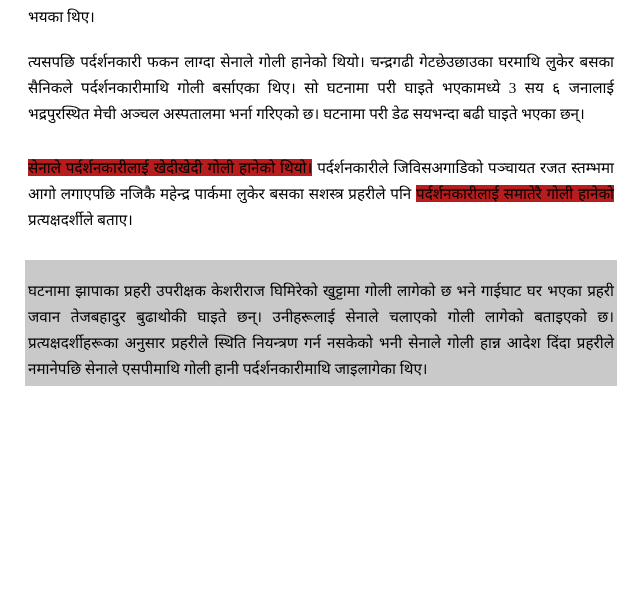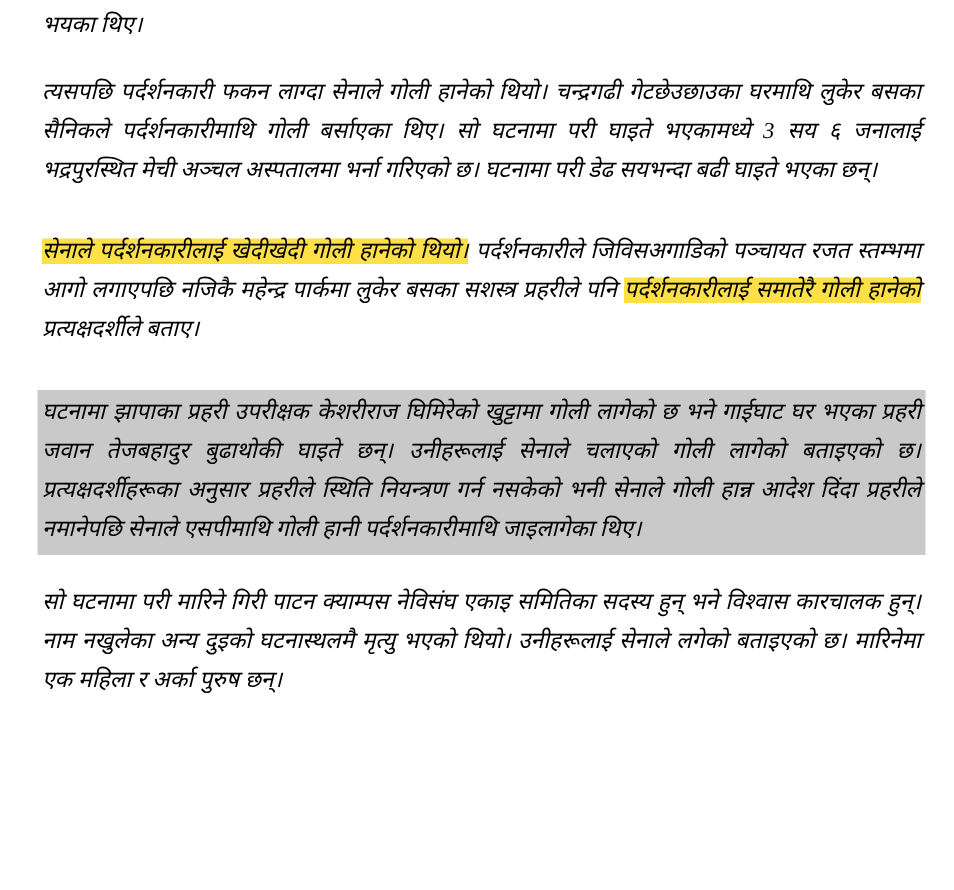--- a/index.html
+++ b/index.html
@@ -21,36 +21,35 @@
     box-sizing: border-box;
     padding: 4px 22px 0 28px;
   }
   .para {
     margin: 0 0 13px 0;
     font-size: 15.2px;
     line-height: 1.72;
     text-align: justify;
     text-justify: inter-word;
     word-spacing: 0.2px;
-    font-style: italic;
   }
   .para.tight {
     margin-bottom: 11px;
   }
   .first-line {
     margin-bottom: 13px;
   }
   
   .hl {
-    background: #fde047;
+    background: #b91c1c;
   }
   
   .hl-block {
     background: #c9c9c9;
-    padding: 2px 3px 3px 3px;
+    padding: 18px 3px 3px 3px;
     margin-left: -3px;
     margin-right: -3px;
   }
   .spacer-sm { height: 6px; }
   .spacer-md { height: 14px; }
 </style>
 </head>
 <body>
 
 <div class="page">
@@ -64,18 +63,17 @@
   <div class="spacer-md"></div>
 
   <p class="para"><span class="hl">सेनाले पर्दर्शनकारीलाई खेदीखेदी गोली हानेको थियो।</span><span> पर्दर्शनकारीले जिविसअगाडिको पञ्चायत रजत स्तम्भमा आगो लगाएपछि नजिकै महेन्द्र पार्कमा लुकेर बसका सशस्त्र प्रहरीले पनि </span><span class="hl">पर्दर्शनकारीलाई समातेरै गोली हानेको</span><span> प्रत्यक्षदर्शीले बताए।</span></p>
 
   <div class="spacer-md"></div>
 
   <p class="para hl-block">घटनामा झापाका प्रहरी उपरीक्षक केशरीराज घिमिरेको खुट्टामा गोली लागेको छ भने गाईघाट घर भएका प्रहरी जवान तेजबहादुर बुढाथोकी घाइते छन्। उनीहरूलाई सेनाले चलाएको गोली लागेको बताइएको छ। प्रत्यक्षदर्शीहरूका अनुसार प्रहरीले स्थिति नियन्त्रण गर्न नसकेको भनी सेनाले गोली हान्न आदेश दिंदा प्रहरीले नमानेपछि सेनाले एसपीमाथि गोली हानी पर्दर्शनकारीमाथि जाइलागेका थिए।</p>
 
   <div class="spacer-sm"></div>
 
-  <p class="para">सो घटनामा परी मारिने गिरी पाटन क्याम्पस नेविसंघ एकाइ समितिका सदस्य हुन् भने विश्वास कारचालक हुन्। नाम नखुलेका अन्य दुइको घटनास्थलमै मृत्यु भएको थियो। उनीहरूलाई सेनाले लगेको बताइएको छ। मारिनेमा एक महिला र अर्का पुरुष छन्।</p>
 
   <div class="spacer-sm"></div>
 
 
 </div>
 
 </body></html>

